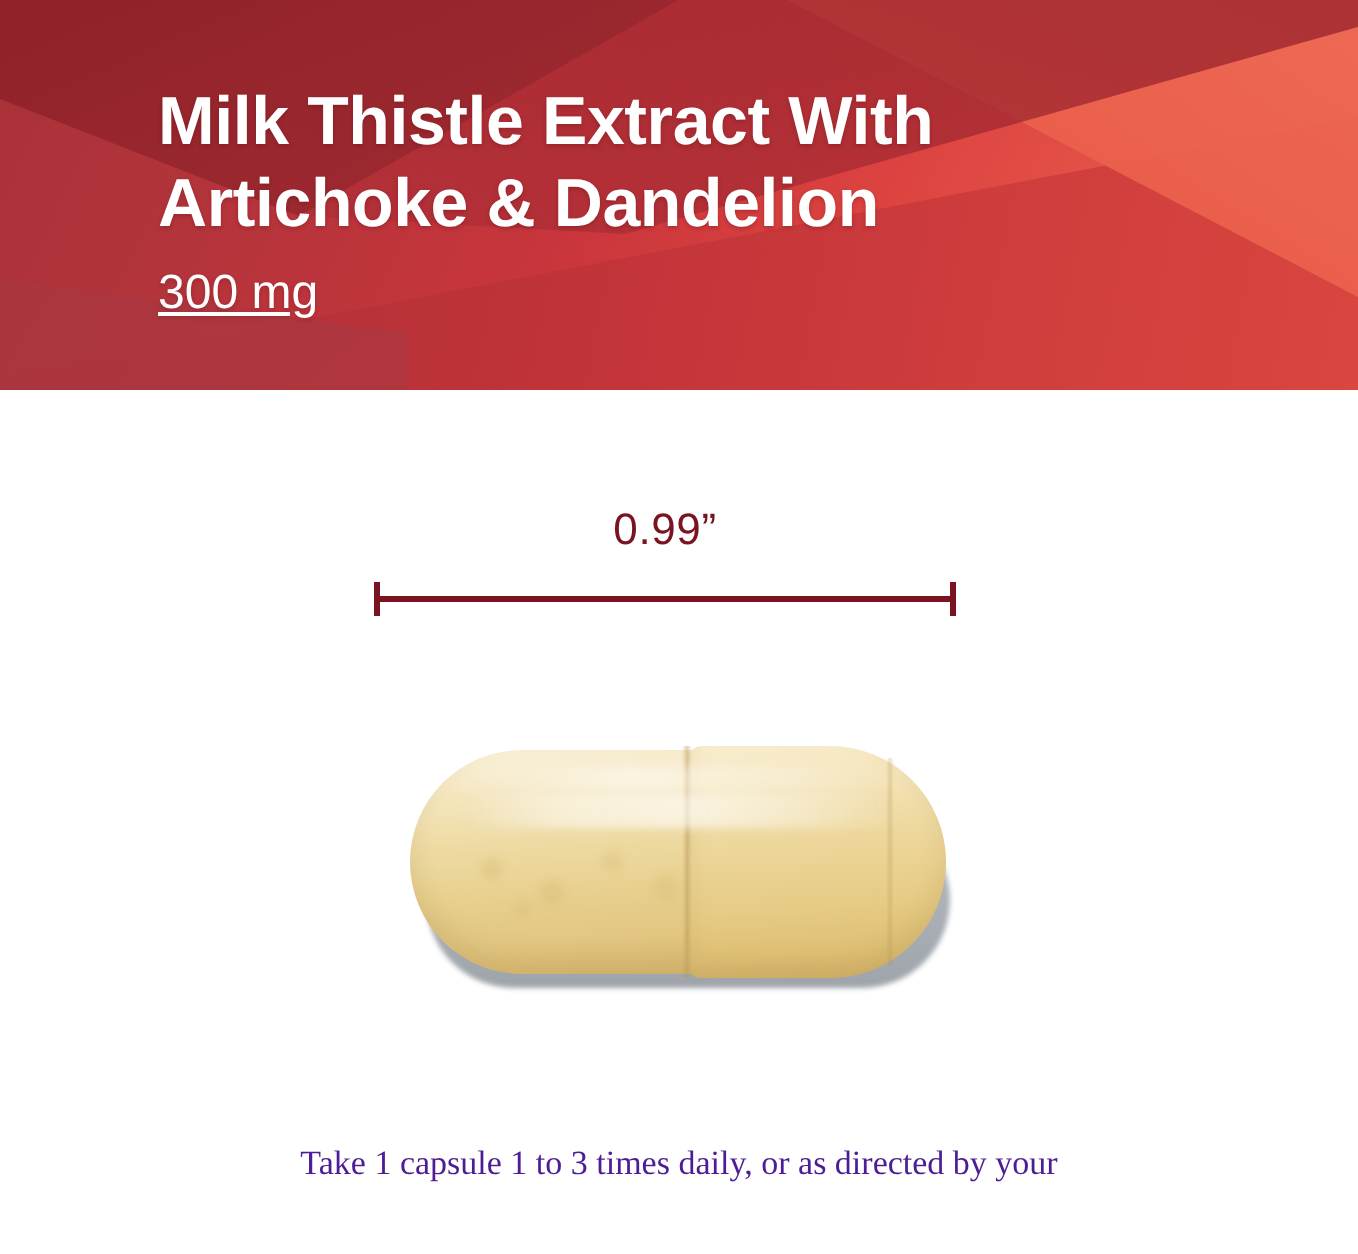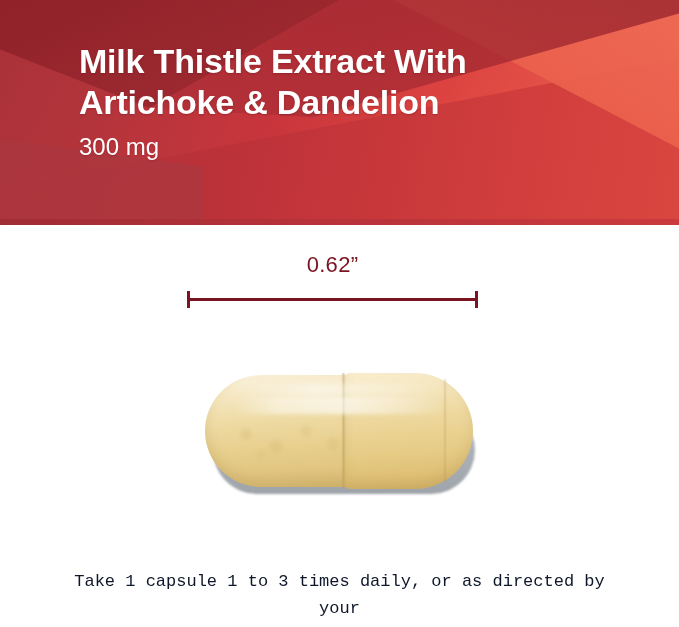--- a/index.html
+++ b/index.html
@@ -22,21 +22,21 @@
     height: 627px;
     background: #ffffff;
   }
 
   
   .hero-banner {
     position: absolute;
     left: 0;
     top: 0;
     width: 679px;
-    height: 225px;
+    height: 195px;
     overflow: hidden;
     background: #ec4899;
   }
   .hero-layer {
     position: absolute;
     left: 0;
     top: 0;
     width: 679px;
     height: 225px;
   }
@@ -106,20 +106,21 @@
     white-space: pre-line;
   }
   .hero-subtitle {
     margin: 10px 0 0 0;
     color: #ffffff;
     font-family: "Liberation Sans", sans-serif;
     font-size: 24px;
     font-weight: normal;
     line-height: 28px;
     text-shadow: 0 1px 2px rgba(90,12,18,.25);
+    text-decoration: underline;
   }
 
   
   .dimension-block {
     position: absolute;
     left: 187px;
     top: 252px;
     width: 291px;
   }
   .dimension-label {
@@ -285,22 +286,22 @@
   
   .directions-block {
     position: absolute;
     left: 60px;
     top: 568px;
     width: 559px;
     text-align: center;
   }
   .directions-text {
     margin: 0;
-    color: #0f172a;
-    font-family: Liberation Mono, monospace;
+    color: #4c1d95;
+    font-family: Liberation Serif, serif;
     font-size: 17px;
     font-weight: normal;
     line-height: 27px;
   }
 </style>
 </head>
 <body>
 
 <div id="page-root">
 
@@ -314,21 +315,21 @@
     <div class="hero-layer hero-bottomsliver"></div>
 
     <div class="hero-text-block">
       <h1 class="hero-title">Milk Thistle Extract With
 Artichoke &amp; Dandelion</h1>
       <p class="hero-subtitle">300 mg</p>
     </div>
   </div>
 
   <div class="dimension-block">
-    <div class="dimension-label">0.62”</div>
+    <div class="dimension-label">0.99”</div>
     <div class="dimension-rule">
       <div class="dimension-rule-line"></div>
       <div class="dimension-tick left"></div>
       <div class="dimension-tick right"></div>
     </div>
   </div>
 
   <div class="capsule-figure">
     <div class="capsule-shadow"></div>
     <div class="capsule-body-wrap">

